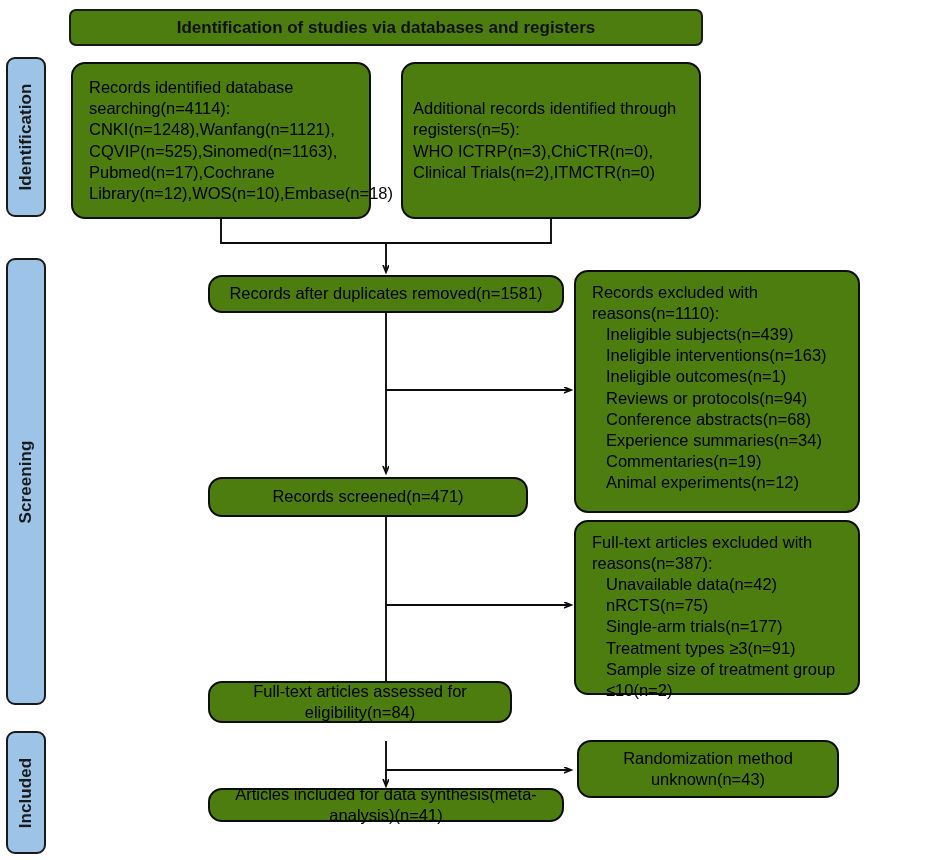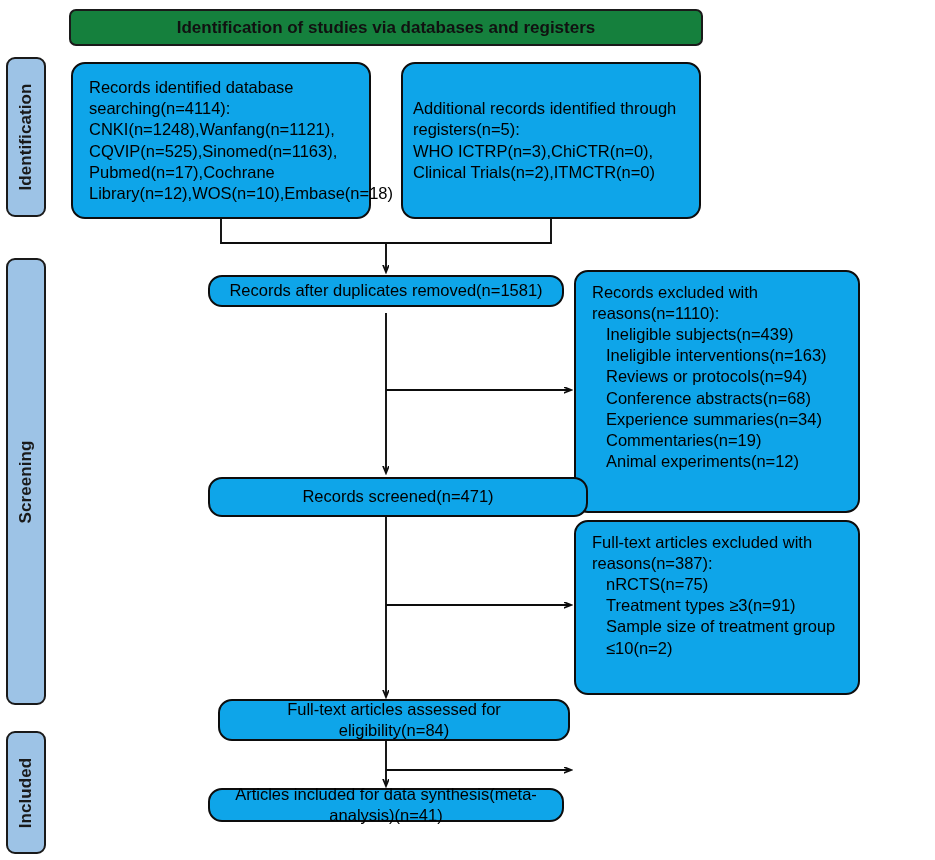--- a/index.html
+++ b/index.html
@@ -36,35 +36,35 @@
   .stage-band .band-label {
     transform: rotate(-90deg);
     white-space: nowrap;
     font-size: 17px;
     font-weight: bold;
     color: #1a1a1a;
     letter-spacing: 0.1px;
   }
   .header-bar {
     position: absolute;
-    background: #15803d;
+    background: #4d7c0f;
     border: 2px solid #1a1a1a;
     border-radius: 7px;
     box-sizing: border-box;
     display: flex;
     align-items: center;
     justify-content: center;
     font-size: 17px;
     font-weight: bold;
     color: #111111;
     text-align: center;
   }
   .node {
     position: absolute;
-    background: #0ea5e9;
+    background: #4d7c0f;
     border: 2px solid #0d0d0d;
     border-radius: 14px;
     box-sizing: border-box;
     color: #000000;
     font-size: 16.5px;
     line-height: 1.28;
   }
   .node.center-node {
     display: flex;
     align-items: center;
@@ -150,52 +150,58 @@
 Pubmed(n=17),Cochrane
 Library(n=12),WOS(n=10),Embase(n=18)</span>
   </div>
 
   <div class="node left-node" style="left:401px; top:62px; width:300px; height:157px;padding-left:10px;">
     <span class="node-text">Additional records identified through registers(n=5):
 WHO ICTRP(n=3),ChiCTR(n=0),
 Clinical Trials(n=2),ITMCTR(n=0)</span>
   </div>
 
-  <div class="node center-node" style="left:208px; top:275px; width:356px; height:32px;">
+  <div class="node center-node" style="left:208px; top:275px; width:356px; height:38px;">
     <span class="node-text">Records after duplicates removed(n=1581)</span>
   </div>
 
   <div class="node list-node" style="left:574px; top:270px; width:286px; height:243px;">
     <span class="list-head">Records excluded with reasons(n=1110):</span>
     <ul class="list-items">
       <li>Ineligible subjects(n=439)</li>
       <li>Ineligible interventions(n=163)</li>
+      <li>Ineligible outcomes(n=1)</li>
       <li>Reviews or protocols(n=94)</li>
       <li>Conference abstracts(n=68)</li>
       <li>Experience summaries(n=34)</li>
       <li>Commentaries(n=19)</li>
       <li>Animal experiments(n=12)</li>
     </ul>
   </div>
 
-  <div class="node center-node" style="left:208px; top:477px; width:380px; height:40px;">
+  <div class="node center-node" style="left:208px; top:477px; width:320px; height:40px;">
     <span class="node-text">Records screened(n=471)</span>
   </div>
 
   <div class="node list-node" style="left:574px; top:520px; width:286px; height:175px;">
     <span class="list-head">Full-text articles excluded with reasons(n=387):</span>
     <ul class="list-items">
+      <li>Unavailable data(n=42)</li>
       <li>nRCTS(n=75)</li>
+      <li>Single-arm trials(n=177)</li>
       <li>Treatment types ≥3(n=91)</li>
       <li>Sample size of treatment group ≤10(n=2)</li>
     </ul>
   </div>
 
-  <div class="node center-node" style="left:208px; top:699px; width:352px; height:42px;margin-left:10px;">
+  <div class="node center-node" style="left:208px; top:681px; width:304px; height:42px;">
     <span class="node-text">Full-text articles assessed for eligibility(n=84)</span>
   </div>
 
+  <div class="node center-node" style="left:577px; top:740px; width:262px; height:58px;">
+    <span class="node-text">Randomization method unknown(n=43)</span>
+  </div>
 
   <div class="node center-node" style="left:208px; top:788px; width:356px; height:34px;">
     <span class="node-text">Articles included for data synthesis(meta-analysis)(n=41)</span>
   </div>
 
 </div>
 
 </body></html>

